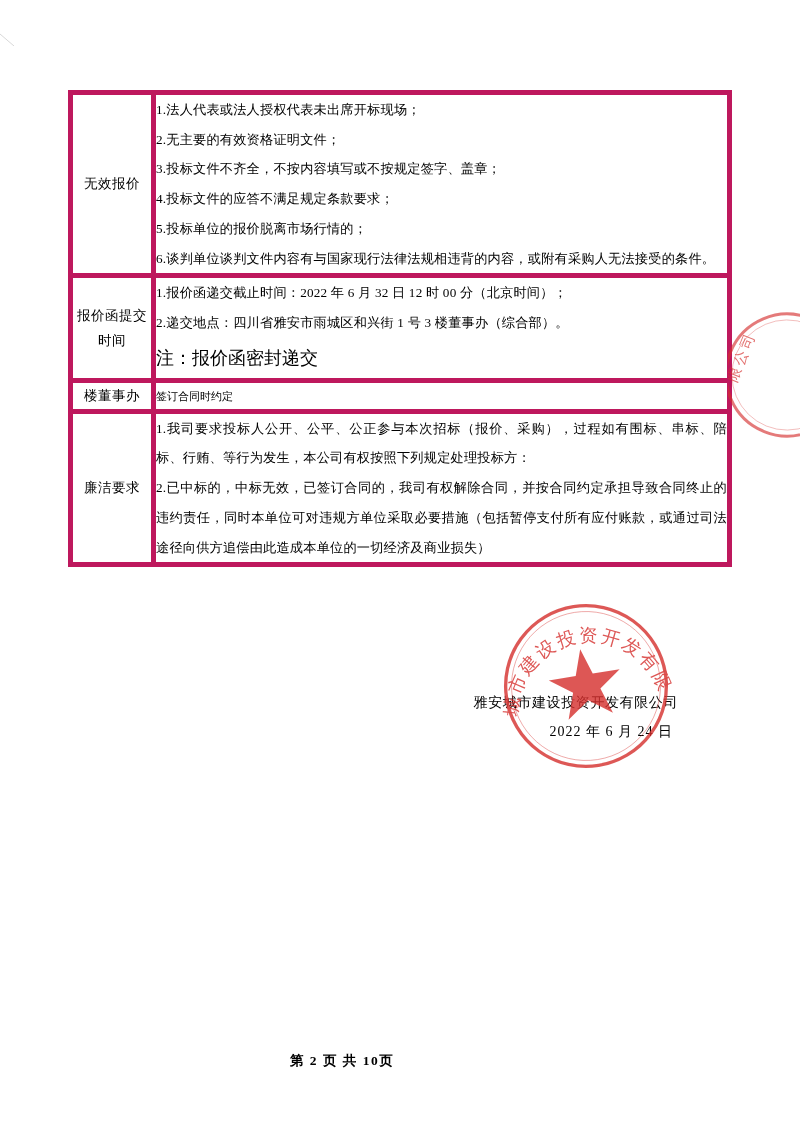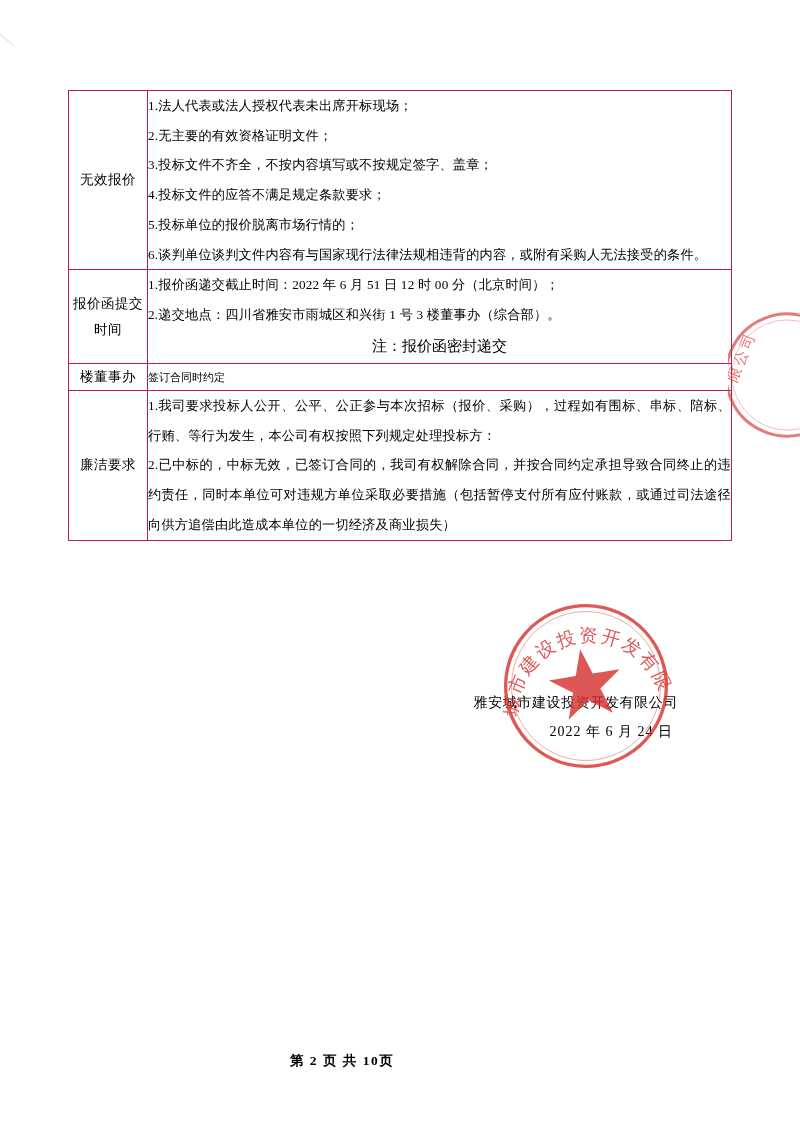--- a/index.html
+++ b/index.html
@@ -25,44 +25,43 @@
   
   .doc-table {
     position: absolute;
     left: 68px;
     top: 90px;
     width: 664px;
     border-collapse: collapse;
     table-layout: fixed;
   }
   .doc-table td {
-    border: 1px solid #be185d;
+    border: 5px solid #be185d;
     vertical-align: middle;
     padding: 0;
   }
   .label-cell {
     width: 78px;
     text-align: center;
     font-size: 13.5px;
     line-height: 1.9;
     letter-spacing: 0.5px;
   }
   .body-cell {
     padding: 9px 12px 9px 14px;
   }
   .line {
     font-size: 13.2px;
     line-height: 2.25;
     letter-spacing: 0.2px;
     text-align: justify;
   }
   .note {
-    font-size: 15px;
+    font-size: 18px;
     line-height: 2.25;
-    text-align: center;
   }
   .single-line {
     font-size: 11px;
     line-height: 2.0;
     padding: 7px 12px 7px 14px;
   }
   
   .signature {
     position: absolute;
     right: 122px;
@@ -135,21 +134,21 @@
           <div class="line">3.投标文件不齐全，不按内容填写或不按规定签字、盖章；</div>
           <div class="line">4.投标文件的应答不满足规定条款要求；</div>
           <div class="line">5.投标单位的报价脱离市场行情的；</div>
           <div class="line">6.谈判单位谈判文件内容有与国家现行法律法规相违背的内容，或附有采购人无法接受的条件。</div>
         </td>
       </tr>
 
       <tr>
         <td class="label-cell">报价函提交时间</td>
         <td class="body-cell">
-          <div class="line">1.报价函递交截止时间：2022 年 6 月 51 日 12 时 00 分（北京时间）；</div>
+          <div class="line">1.报价函递交截止时间：2022 年 6 月 32 日 12 时 00 分（北京时间）；</div>
           <div class="line">2.递交地点：四川省雅安市雨城区和兴街 1 号 3 楼董事办（综合部）。</div>
           <div class="note">注：报价函密封递交</div>
         </td>
       </tr>
 
       <tr>
         <td class="label-cell">楼董事办</td>
         <td class="single-line">签订合同时约定</td>
       </tr>
 

